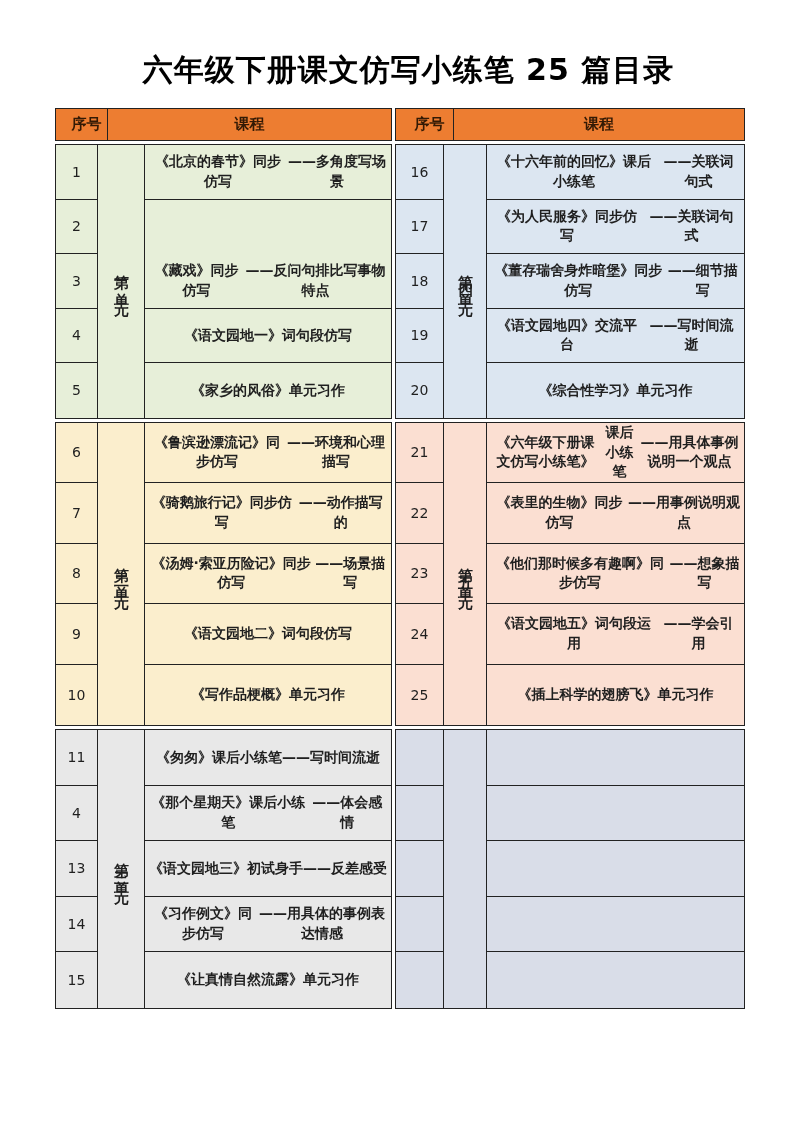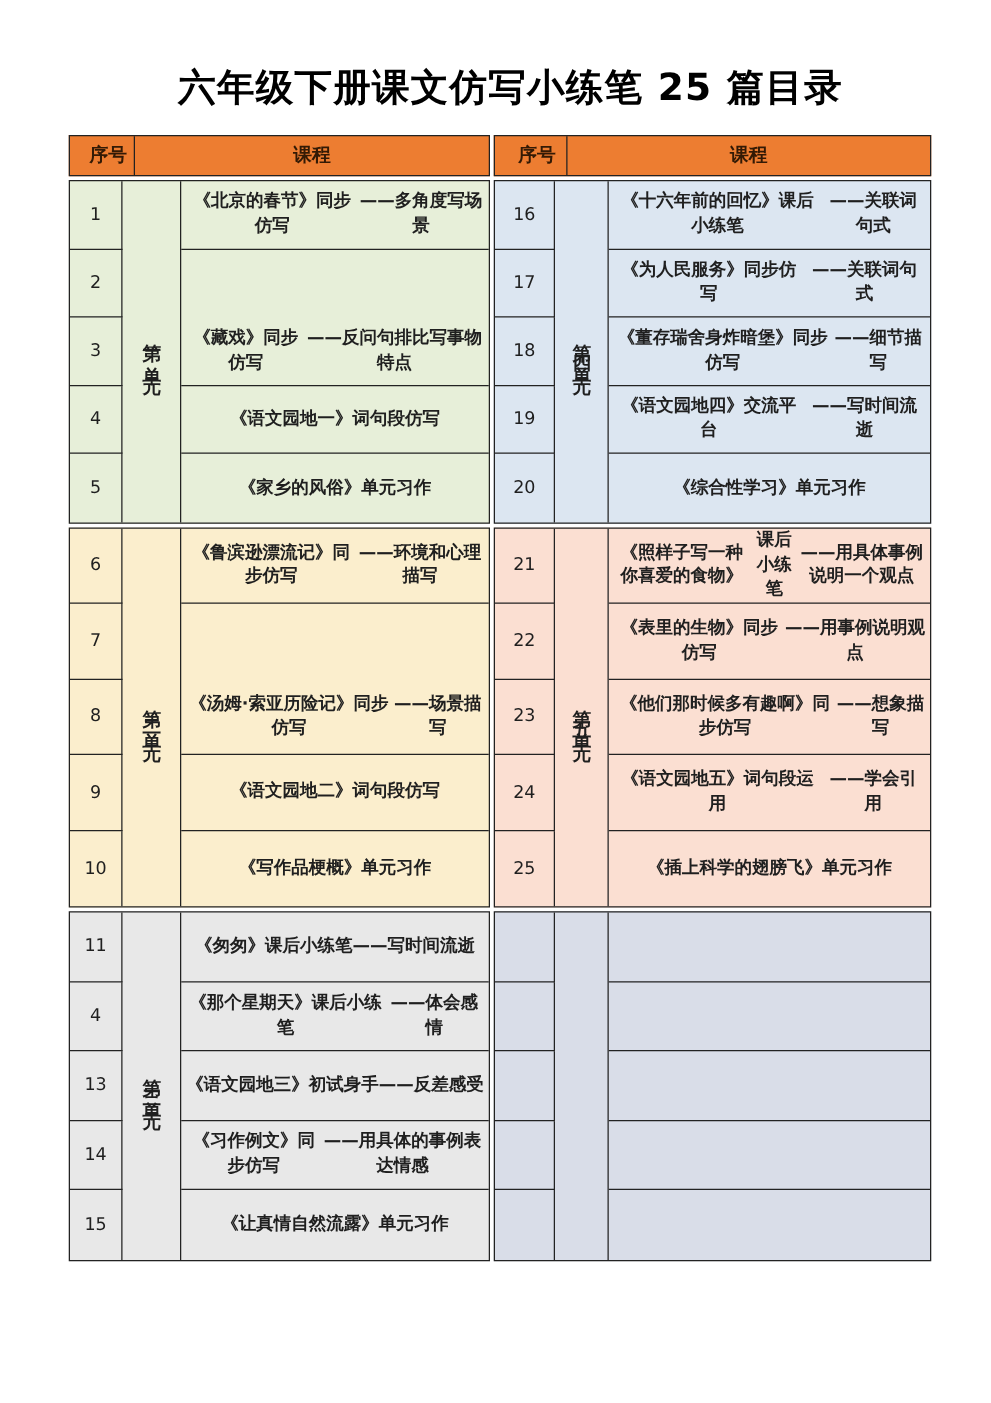--- a/index.html
+++ b/index.html
@@ -104,20 +104,24 @@
       <div class="cell num r3">8</div>
       <div class="cell num r4">9</div>
       <div class="cell num r5">10</div>
       <div class="cell unit">
           <span class="vtext">第二单元</span>
         </div>
       <div class="cell course r1">
           <div class="ln">《鲁滨逊漂流记》同步仿写</div>
           <div class="ln">——环境和心理描写</div>
         </div>
+      <div class="cell course r2">
+          <div class="ln">《骑鹅旅行记》同步仿写</div>
+          <div class="ln">——动作描写的</div>
+        </div>
       <div class="cell course r3">
           <div class="ln">《汤姆·索亚历险记》同步仿写</div>
           <div class="ln">——场景描写</div>
         </div>
       <div class="cell course r4">
           <div class="ln">《语文园地二》词句段仿写</div>
         </div>
       <div class="cell course r5">
           <div class="ln">《写作品梗概》单元习作</div>
         </div>
@@ -193,21 +197,21 @@
     <div class="block cols-right" style="--bg:#FBDFD2;--rh:60.5px">
       <div class="cell num r1">21</div>
       <div class="cell num r2">22</div>
       <div class="cell num r3">23</div>
       <div class="cell num r4">24</div>
       <div class="cell num r5">25</div>
       <div class="cell unit">
           <span class="vtext">第五单元</span>
         </div>
       <div class="cell course r1">
-          <div class="ln">《照样子写一种你喜爱的食物》</div>
+          <div class="ln">《六年级下册课文仿写小练笔》</div>
           <div class="ln">课后小练笔</div>
           <div class="ln">——用具体事例说明一个观点</div>
         </div>
       <div class="cell course r2">
           <div class="ln">《表里的生物》同步仿写</div>
           <div class="ln">——用事例说明观点</div>
         </div>
       <div class="cell course r3">
           <div class="ln">《他们那时候多有趣啊》同步仿写</div>
           <div class="ln">——想象描写</div>

